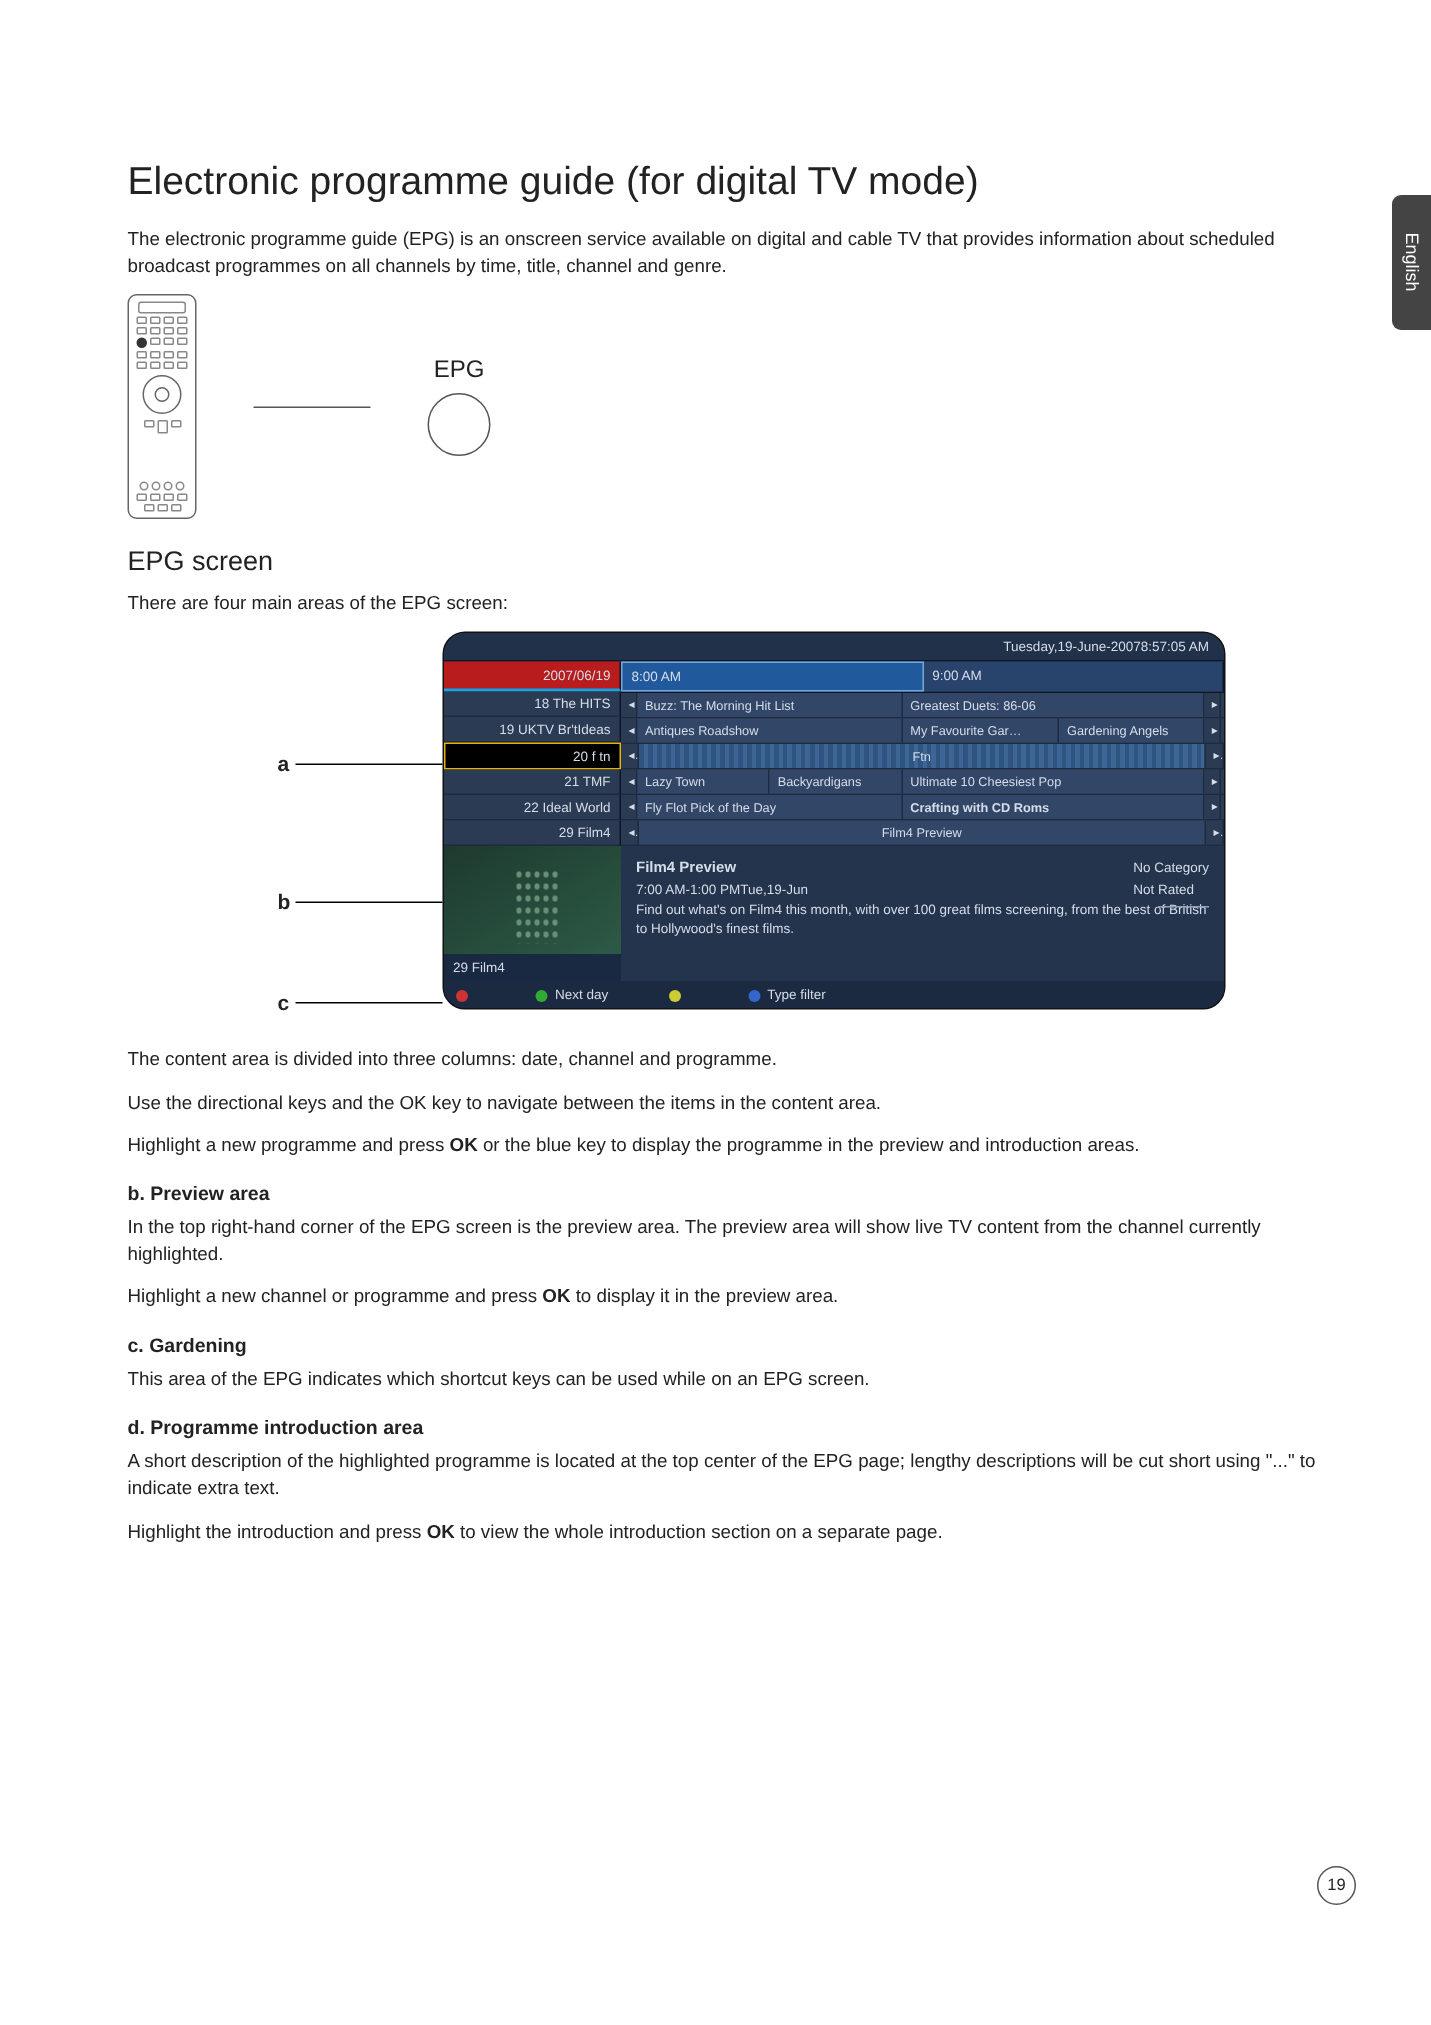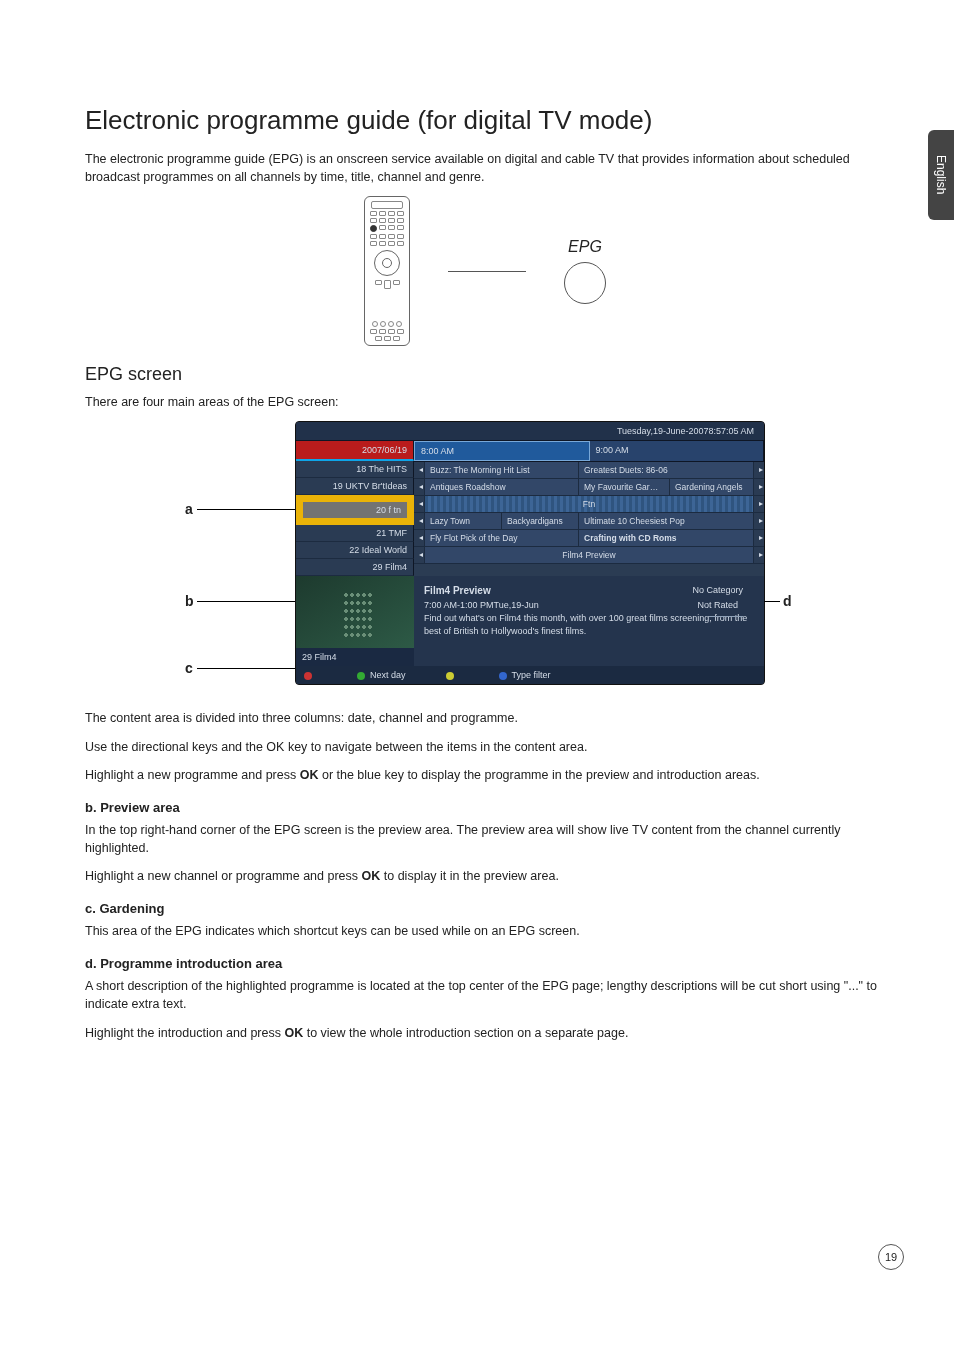--- a/index.html
+++ b/index.html
@@ -28,66 +28,66 @@
     position: absolute;
     left: 85px; top: 105px; width: 800px;
   }
   h1 { font-size: 26px; font-weight: 400; margin-bottom: 14px; }
   h2 { font-size: 18px; font-weight: 400; margin: 18px 0 8px 0; }
   p { font-size: 12.5px; line-height: 1.45; margin-bottom: 10px; }
   .bold { font-weight: 700; }
   .sec-title { font-size: 13px; font-weight: 700; margin: 16px 0 6px 0; }
 
   
-  .remote-row { display:flex; justify-content:center; align-items:center; margin: 10px 0 18px 0; gap: 38px; font-style: italic; }
+  .remote-row { display:flex; align-items:center; margin: 10px 0 18px 0; gap: 38px; }
   .remote {
     width: 46px; height: 150px; border:1px solid #666; border-radius: 6px;
     display:flex; flex-direction:column; align-items:center; padding:4px 3px; gap:2px;
   }
   .remote .row { display:flex; gap:2px; }
   .remote .btn { width:7px; height:5px; border:1px solid #888; border-radius:1px; }
   .remote .ring { width:26px; height:26px; border:1px solid #666; border-radius:50%; display:flex; align-items:center; justify-content:center; margin:2px 0;}
   .remote .ring .inner { width:10px; height:10px; border:1px solid #666; border-radius:50%; }
   .remote .screen { width:32px; height:8px; border:1px solid #888; border-radius:2px; }
   .remote .epg-btn { width:7px; height:7px; border:1.5px solid #333; border-radius:50%; background:#333; }
   .pointer { display:flex; flex-direction:column; align-items:center; }
   .pointer .lbl { font-size:16px; margin-bottom:6px; }
   .pointer .circle { width:42px; height:42px; border:1px solid #555; border-radius:50%; }
   .leader { width:78px; height:1px; background:#555; }
 
   
   .epg-wrap { position:relative; width: 640px; margin: 8px auto 24px auto; }
   .epg-box {
-    width: 470px; margin-left:130px; background:#2b3c53;
-    border:1px solid #111; border-radius:4px; overflow:hidden;
+    width: 522px; margin-left:130px; background:#2b3c53;
+    border:1px solid #111; border-radius:15px; overflow:hidden;
     font-size:9px; color:#d5dde8;
   }
   .epg-top { display:flex; justify-content:flex-end; padding:4px 10px; background:#21314a; border-bottom:1px solid #0e1625;}
   .epg-grid { display:flex; }
   .epg-date-col { width:118px; }
   .epg-date-hdr { background:#b91c1c; border-right:1px solid #0e1625; padding:4px 6px; text-align:right; border-bottom:2px solid #0ea5e9;}
   .epg-ch { padding:3px 6px; border-bottom:1px solid #1c2b40; border-right:1px solid #0e1625; background:#2a3b53; text-align:right; }
-  .epg-ch.sel { background:#737373; border:7px solid #eab308; }
+  .epg-ch.sel { background:#000000; border:1px solid #eab308; }
   .epg-prog-col { flex:1; display:flex; flex-direction:column; }
   .time-hdr { display:flex; border-bottom:1px solid #0e1625;}
   .th { flex:1; padding:4px 6px; background:#28436c; border-right:1px solid #0e1625;}
   .th.sel { background:#205a9c; border:1px solid #78a8d8; }
   .prow { display:flex; border-bottom:1px solid #1c2b40; }
   .pcell { padding:3px 5px; background:#324768; border-right:1px solid #1c2b40; white-space:nowrap; overflow:hidden; text-overflow:ellipsis; font-size:8.5px; }
   .pcell.arrow { width:10px; text-align:center; background:#2a3b53; font-size:8px;}
   .prow.sel .pcell.stripe { background: repeating-linear-gradient(90deg,#2f547f 0 3px,#3d6596 3px 6px); }
   .prow.full .pcell { flex:1; text-align:center; }
   .epg-lower { display:flex; }
   .preview { width:118px; background:#0f1826; display:flex; flex-direction:column; }
   .preview .img { flex:1; background:linear-gradient(150deg,#1d3a2e,#2d5a46); min-height:72px; position:relative;}
   .preview .img::after{content:"";position:absolute;left:40%;top:20%;width:30px;height:50px;background:radial-gradient(circle,#6a8f78 2px,transparent 2px) 0 0/6px 8px;}
   .preview .cap { padding:4px 6px; background:#1a2942; }
   .intro { flex:1; padding:8px 10px; background:#24344d; position:relative; font-size:9px; line-height:1.45;}
   .intro .title { font-weight:700; font-size:10px; }
-  .intro .meta-right { position:absolute; right:21px; top:8px; text-align:center; font-size:9px;}
+  .intro .meta-right { position:absolute; right:10px; top:8px; text-align:left; font-size:9px;}
   .intro .meta-right div { margin-bottom:2px; }
   .intro .meta-right .line { width:34px; height:1px; background:#8fa1b8; margin-top:4px; margin-left:auto;}
   .epg-bottom { display:flex; background:#1b2a41; padding:4px 8px; gap:40px; align-items:center;}
   .dot { width:8px;height:8px;border-radius:50%; display:inline-block; margin-right:5px; vertical-align:middle;}
   .dot.r{background:#c33;} .dot.g{background:#3a3;} .dot.y{background:#cc3;} .dot.b{background:#36c;}
   .epg-bottom .seg { font-size:9px; }
 
   
   .callout { position:absolute; font-weight:700; font-size:14px; }
   .cl-line { position:absolute; background:#000; }

